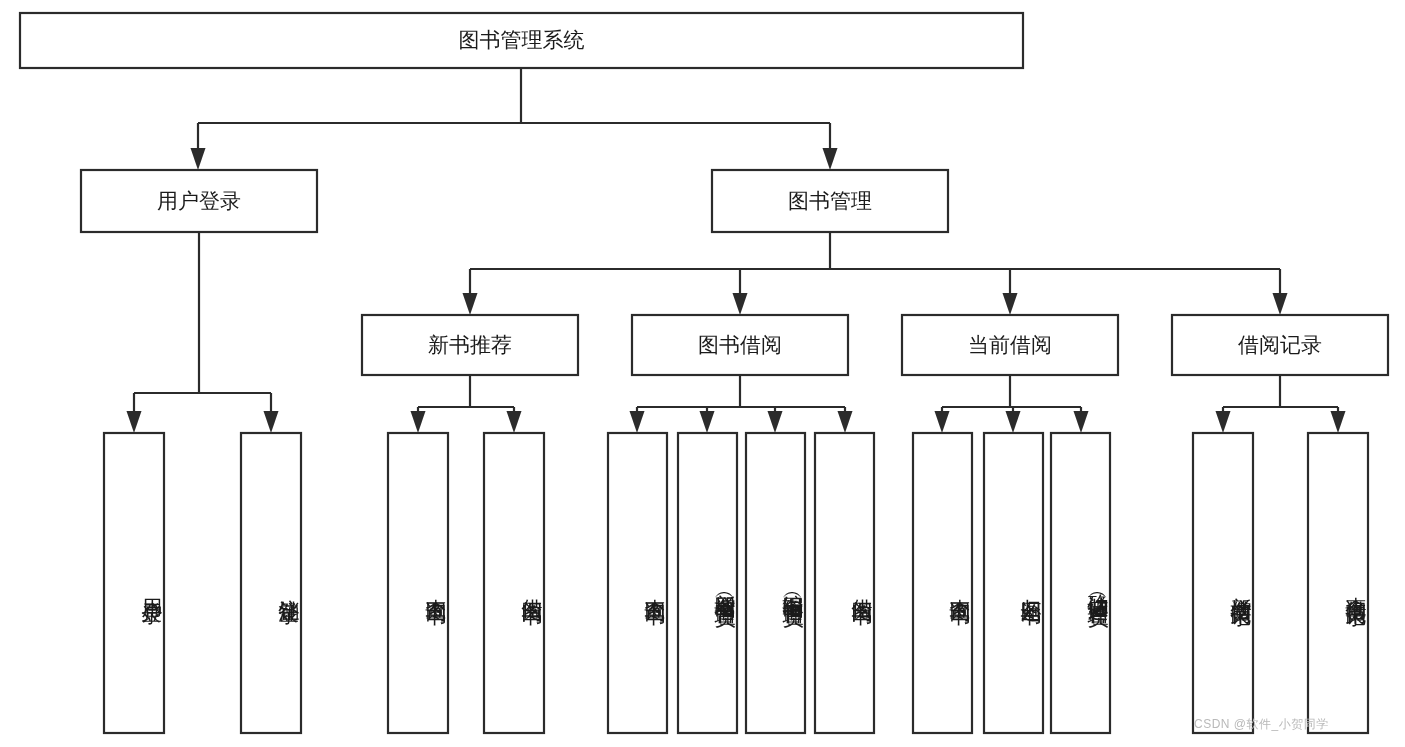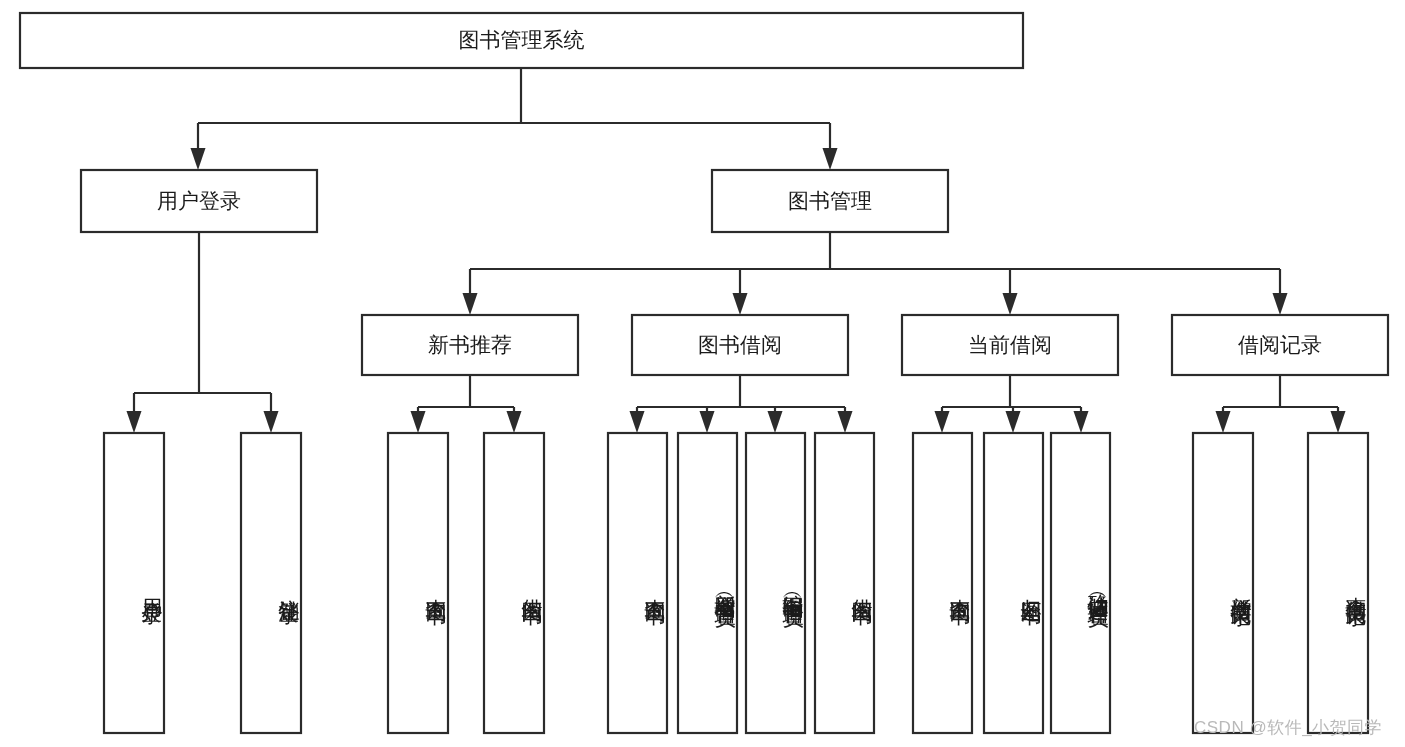--- a/index.html
+++ b/index.html
@@ -62,21 +62,21 @@
     text-align: center;
     white-space: nowrap;
     pointer-events: none;
     display: flex;
     align-items: flex-start;
     justify-content: center;
   }
   .watermark {
     position: absolute;
     font-family: "Liberation Sans", "DejaVu Sans", sans-serif;
-    font-size: 17px;
+    font-size: 12px;
     color: #b9b9b9;
     white-space: nowrap;
     letter-spacing: 0.5px;
   }
 </style>
 </head>
 <body>
 
 <div id="diagram-root">
 

